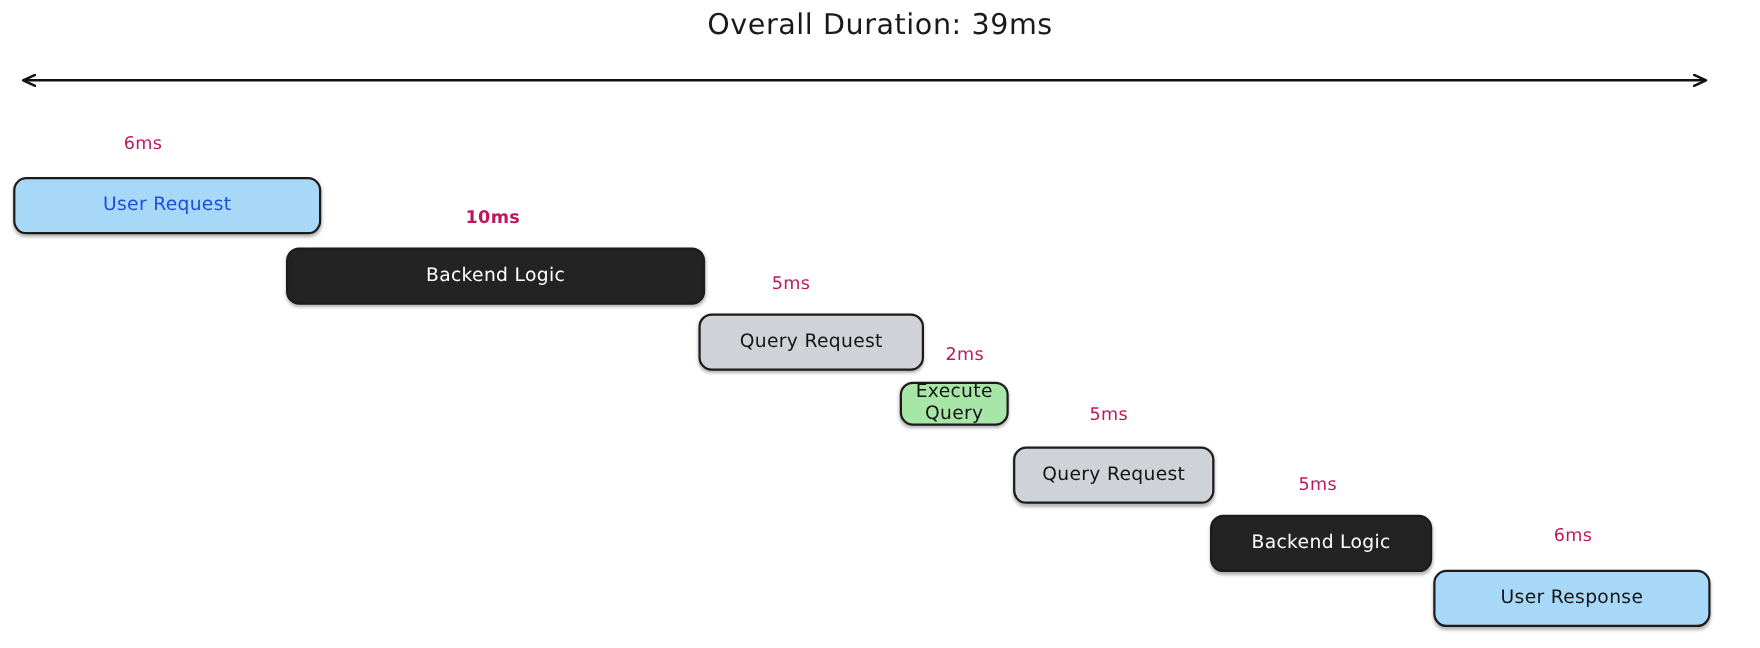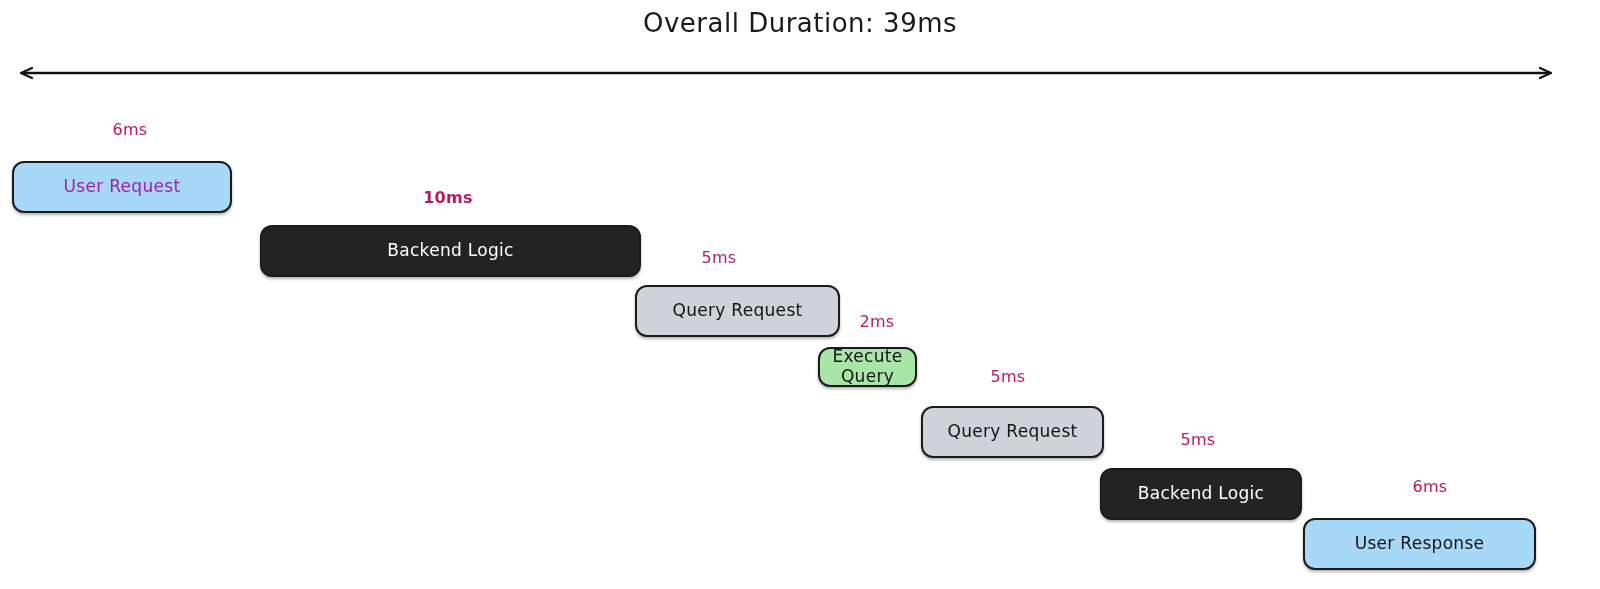--- a/index.html
+++ b/index.html
@@ -76,21 +76,21 @@
         <path d="M1,1 L12,6 L1,11" fill="none" stroke="#111111" stroke-width="2.2" stroke-linecap="round" stroke-linejoin="round"></path>
       </marker>
       <marker id="arrow-left" markerWidth="14" markerHeight="14" refX="3" refY="6" orient="auto" markerUnits="userSpaceOnUse">
         <path d="M13,1 L2,6 L13,11" fill="none" stroke="#111111" stroke-width="2.2" stroke-linecap="round" stroke-linejoin="round"></path>
       </marker>
     </defs>
     <line x1="22" y1="25" x2="1550" y2="25" stroke="#111111" stroke-width="2.4" marker-start="url(#arrow-left)" marker-end="url(#arrow-right)"></line>
   </svg>
 
   <div class="dur" style="left:130px; top:120px;">6ms</div>
-  <div class="stage" style="left:12px; top:161px; width:220px; height:52px; background:#a8d8f8; color:#a21caf;">
+  <div class="stage" style="left:12px; top:161px; width:280px; height:52px; background:#a8d8f8; color:#1d4ed8;">
     <span class="stage-label">User Request</span>
   </div>
 
   <div class="dur" style="left:448px; top:188px;font-weight:bold;">10ms</div>
   <div class="stage" style="left:260px; top:225px; width:381px; height:52px; background:#232323; color:#ffffff;">
     <span class="stage-label">Backend Logic</span>
   </div>
 
   <div class="dur" style="left:719px; top:248px;">5ms</div>
   <div class="stage" style="left:635px; top:285px; width:205px; height:52px; background:#cfd2d6; color:#141414;">
@@ -107,17 +107,17 @@
   <div class="stage" style="left:921px; top:406px; width:183px; height:52px; background:#cfd2d6; color:#141414;">
     <span class="stage-label">Query Request</span>
   </div>
 
   <div class="dur" style="left:1198px; top:430px;">5ms</div>
   <div class="stage" style="left:1100px; top:468px; width:202px; height:52px; background:#232323; color:#ffffff;">
     <span class="stage-label">Backend Logic</span>
   </div>
 
   <div class="dur" style="left:1430px; top:477px;">6ms</div>
-  <div class="stage" style="left:1303px; top:518px; width:233px; height:52px; background:#a8d8f8; color:#141414;">
+  <div class="stage" style="left:1303px; top:518px; width:252px; height:52px; background:#a8d8f8; color:#141414;">
     <span class="stage-label">User Response</span>
   </div>
 
 </div>
 
 </body></html>

